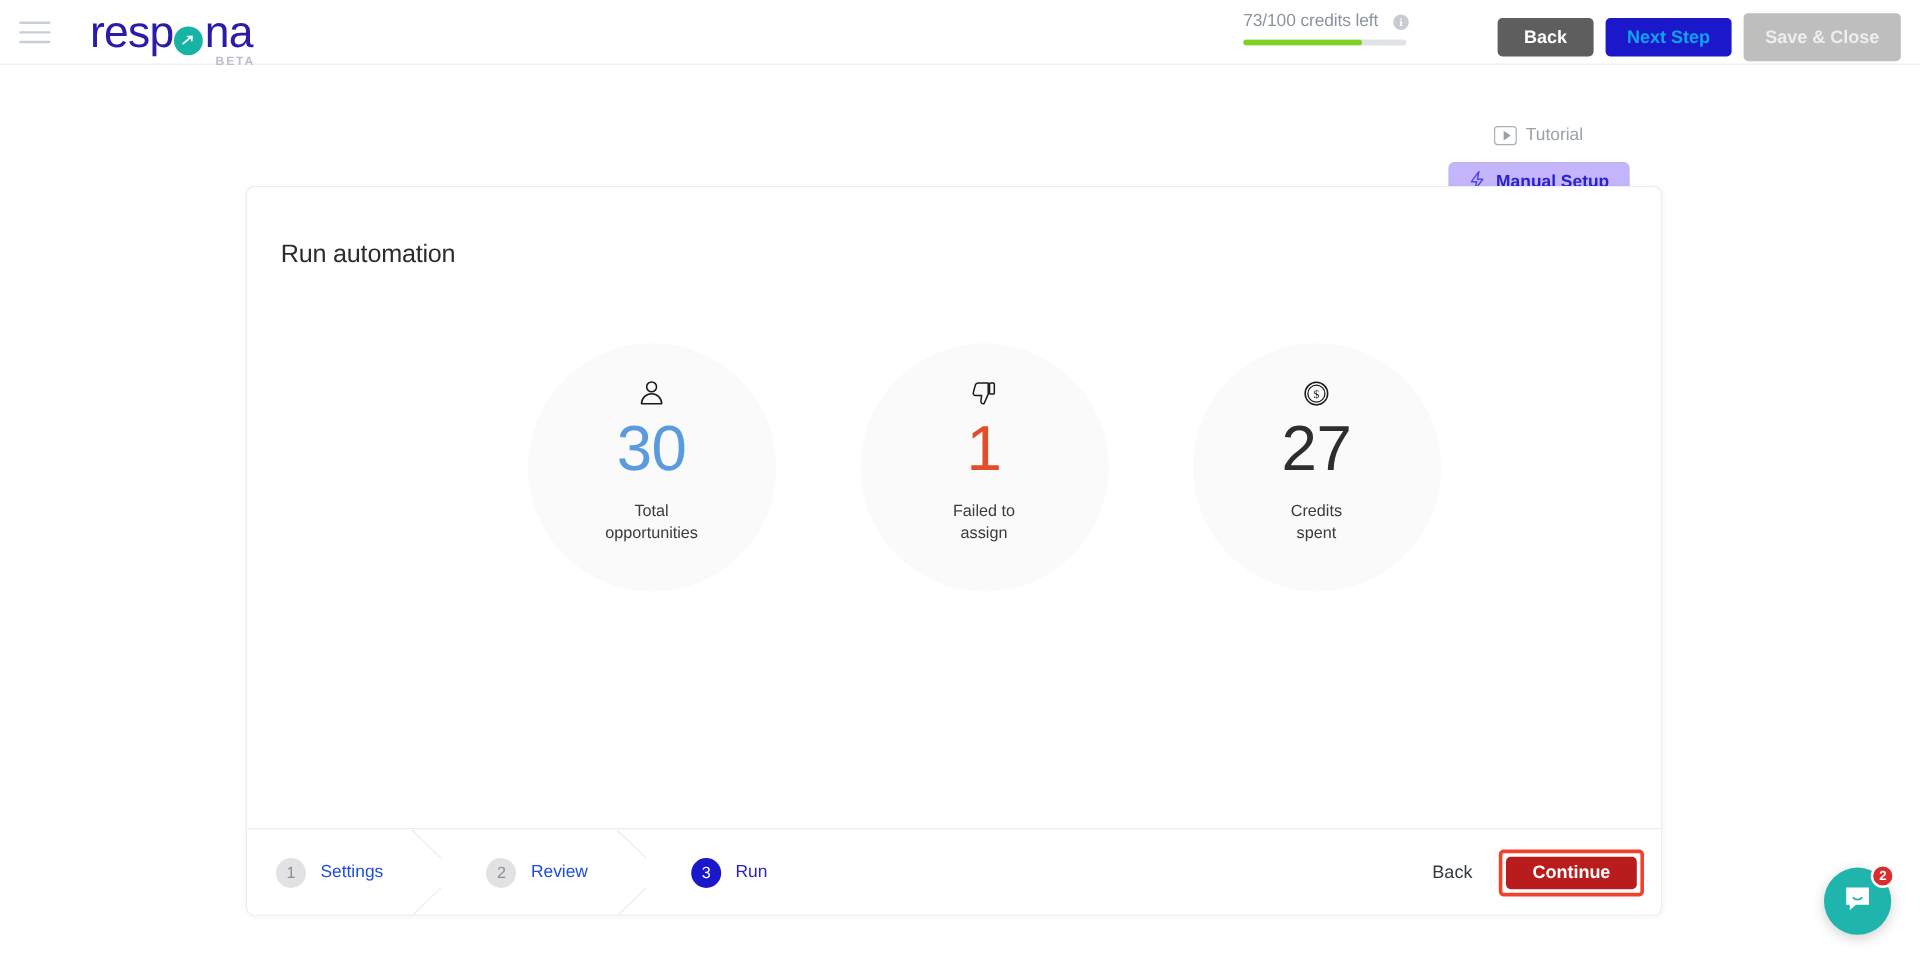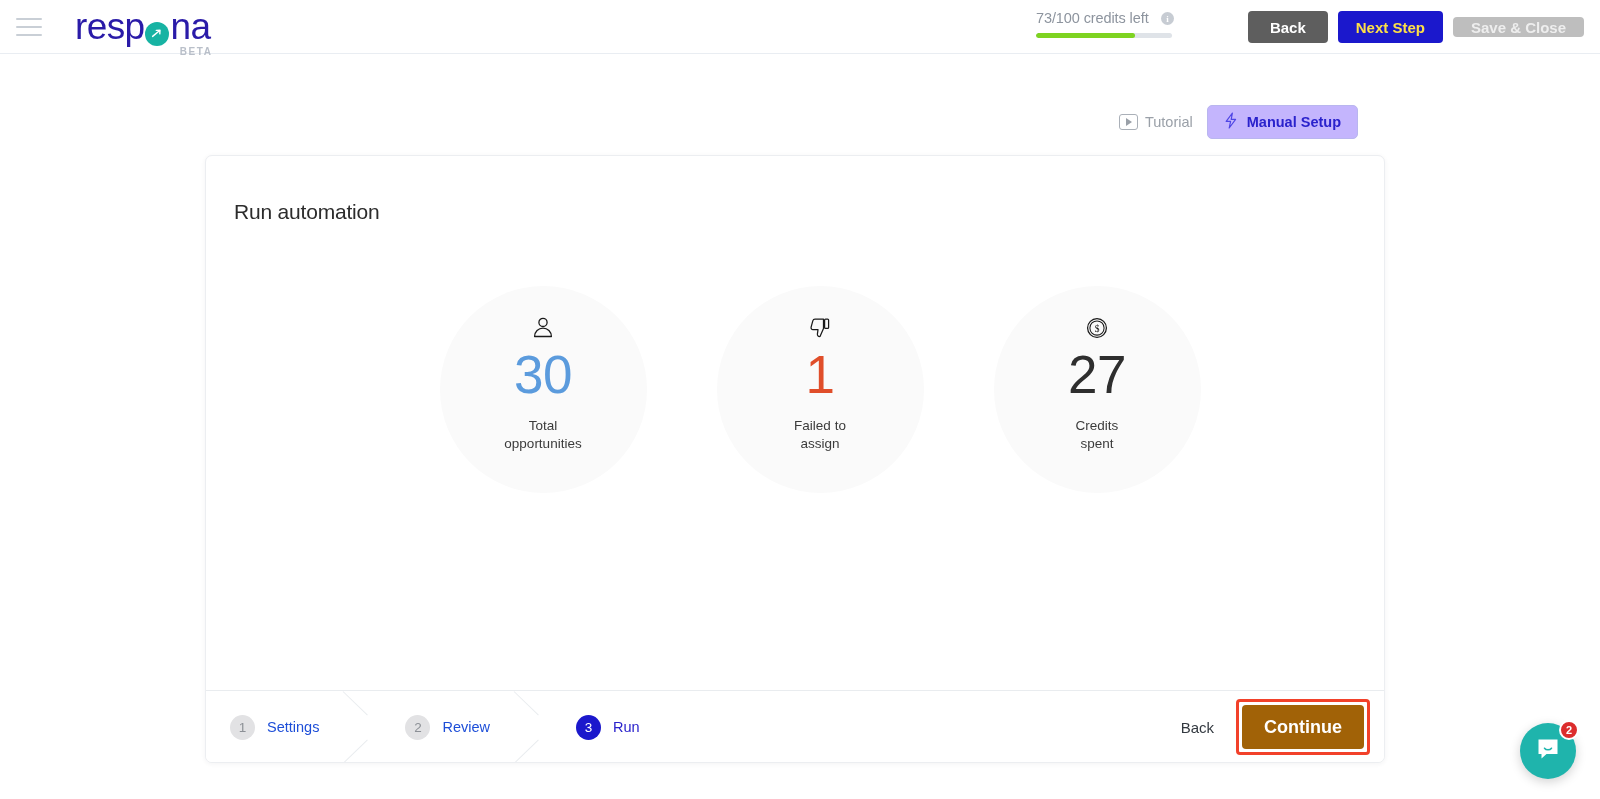--- a/index.html
+++ b/index.html
@@ -114,41 +114,41 @@
     font-size: 15px; font-weight: 700;
     cursor: pointer;
     font-family: "Liberation Sans", sans-serif;
     white-space: nowrap;
   }
   .btn-back-hdr {
     background: #5e5e5e; color: #fff;
     height: 32px; padding: 0 22px;
   }
   .btn-next {
-    background: #1b18cc; color: #fde047;
+    background: #1b18cc; color: #0ea5e9;
     height: 32px; padding: 2px 18px;
   }
   .btn-saveclose {
     background: #bebebe; color: #eeeeee;
-    height: 20px; padding: 0 18px;
+    height: 40px; padding: 0 18px;
     cursor: default;
   }
 
   
   .page {
     position: absolute;
     top: 54px; left: 0;
     width: 1600px; height: 745px;
     background: #ffffff;
   }
 
   .toolbar {
     position: absolute;
     right: 242px; top: 51px;
-    display: flex; align-items: center; gap: 14px;
+    display: flex; align-items: center; gap: 14px; flex-direction: column;
   }
   .tutorial {
     display: flex; align-items: center; gap: 7px;
     color: #9aa0a8;
     font-size: 14.5px;
     cursor: pointer;
   }
   .tutorial .play-box {
     width: 19px; height: 16px;
     border: 1.3px solid #aab0b8;
@@ -283,23 +283,23 @@
     font-size: 15px; font-weight: 400;
     height: 34px; padding: 0 14px;
   }
   .continue-wrap {
     border: 3px solid #f2412a;
     border-radius: 4px;
     padding: 3px;
     display: flex;
   }
   .btn-continue {
-    background: #a16207; color: #fff;
-    height: 44px; padding: 0 22px;
-    font-size: 18px; font-weight: 700;
+    background: #b91c1c; color: #fff;
+    height: 27px; padding: 0 22px;
+    font-size: 15px; font-weight: 700;
     border-radius: 4px;
   }
 
   
   .intercom {
     position: absolute;
     right: 24px; bottom: 20px;
     width: 56px; height: 56px;
     border-radius: 50%;
     background: #1fb4ac;

